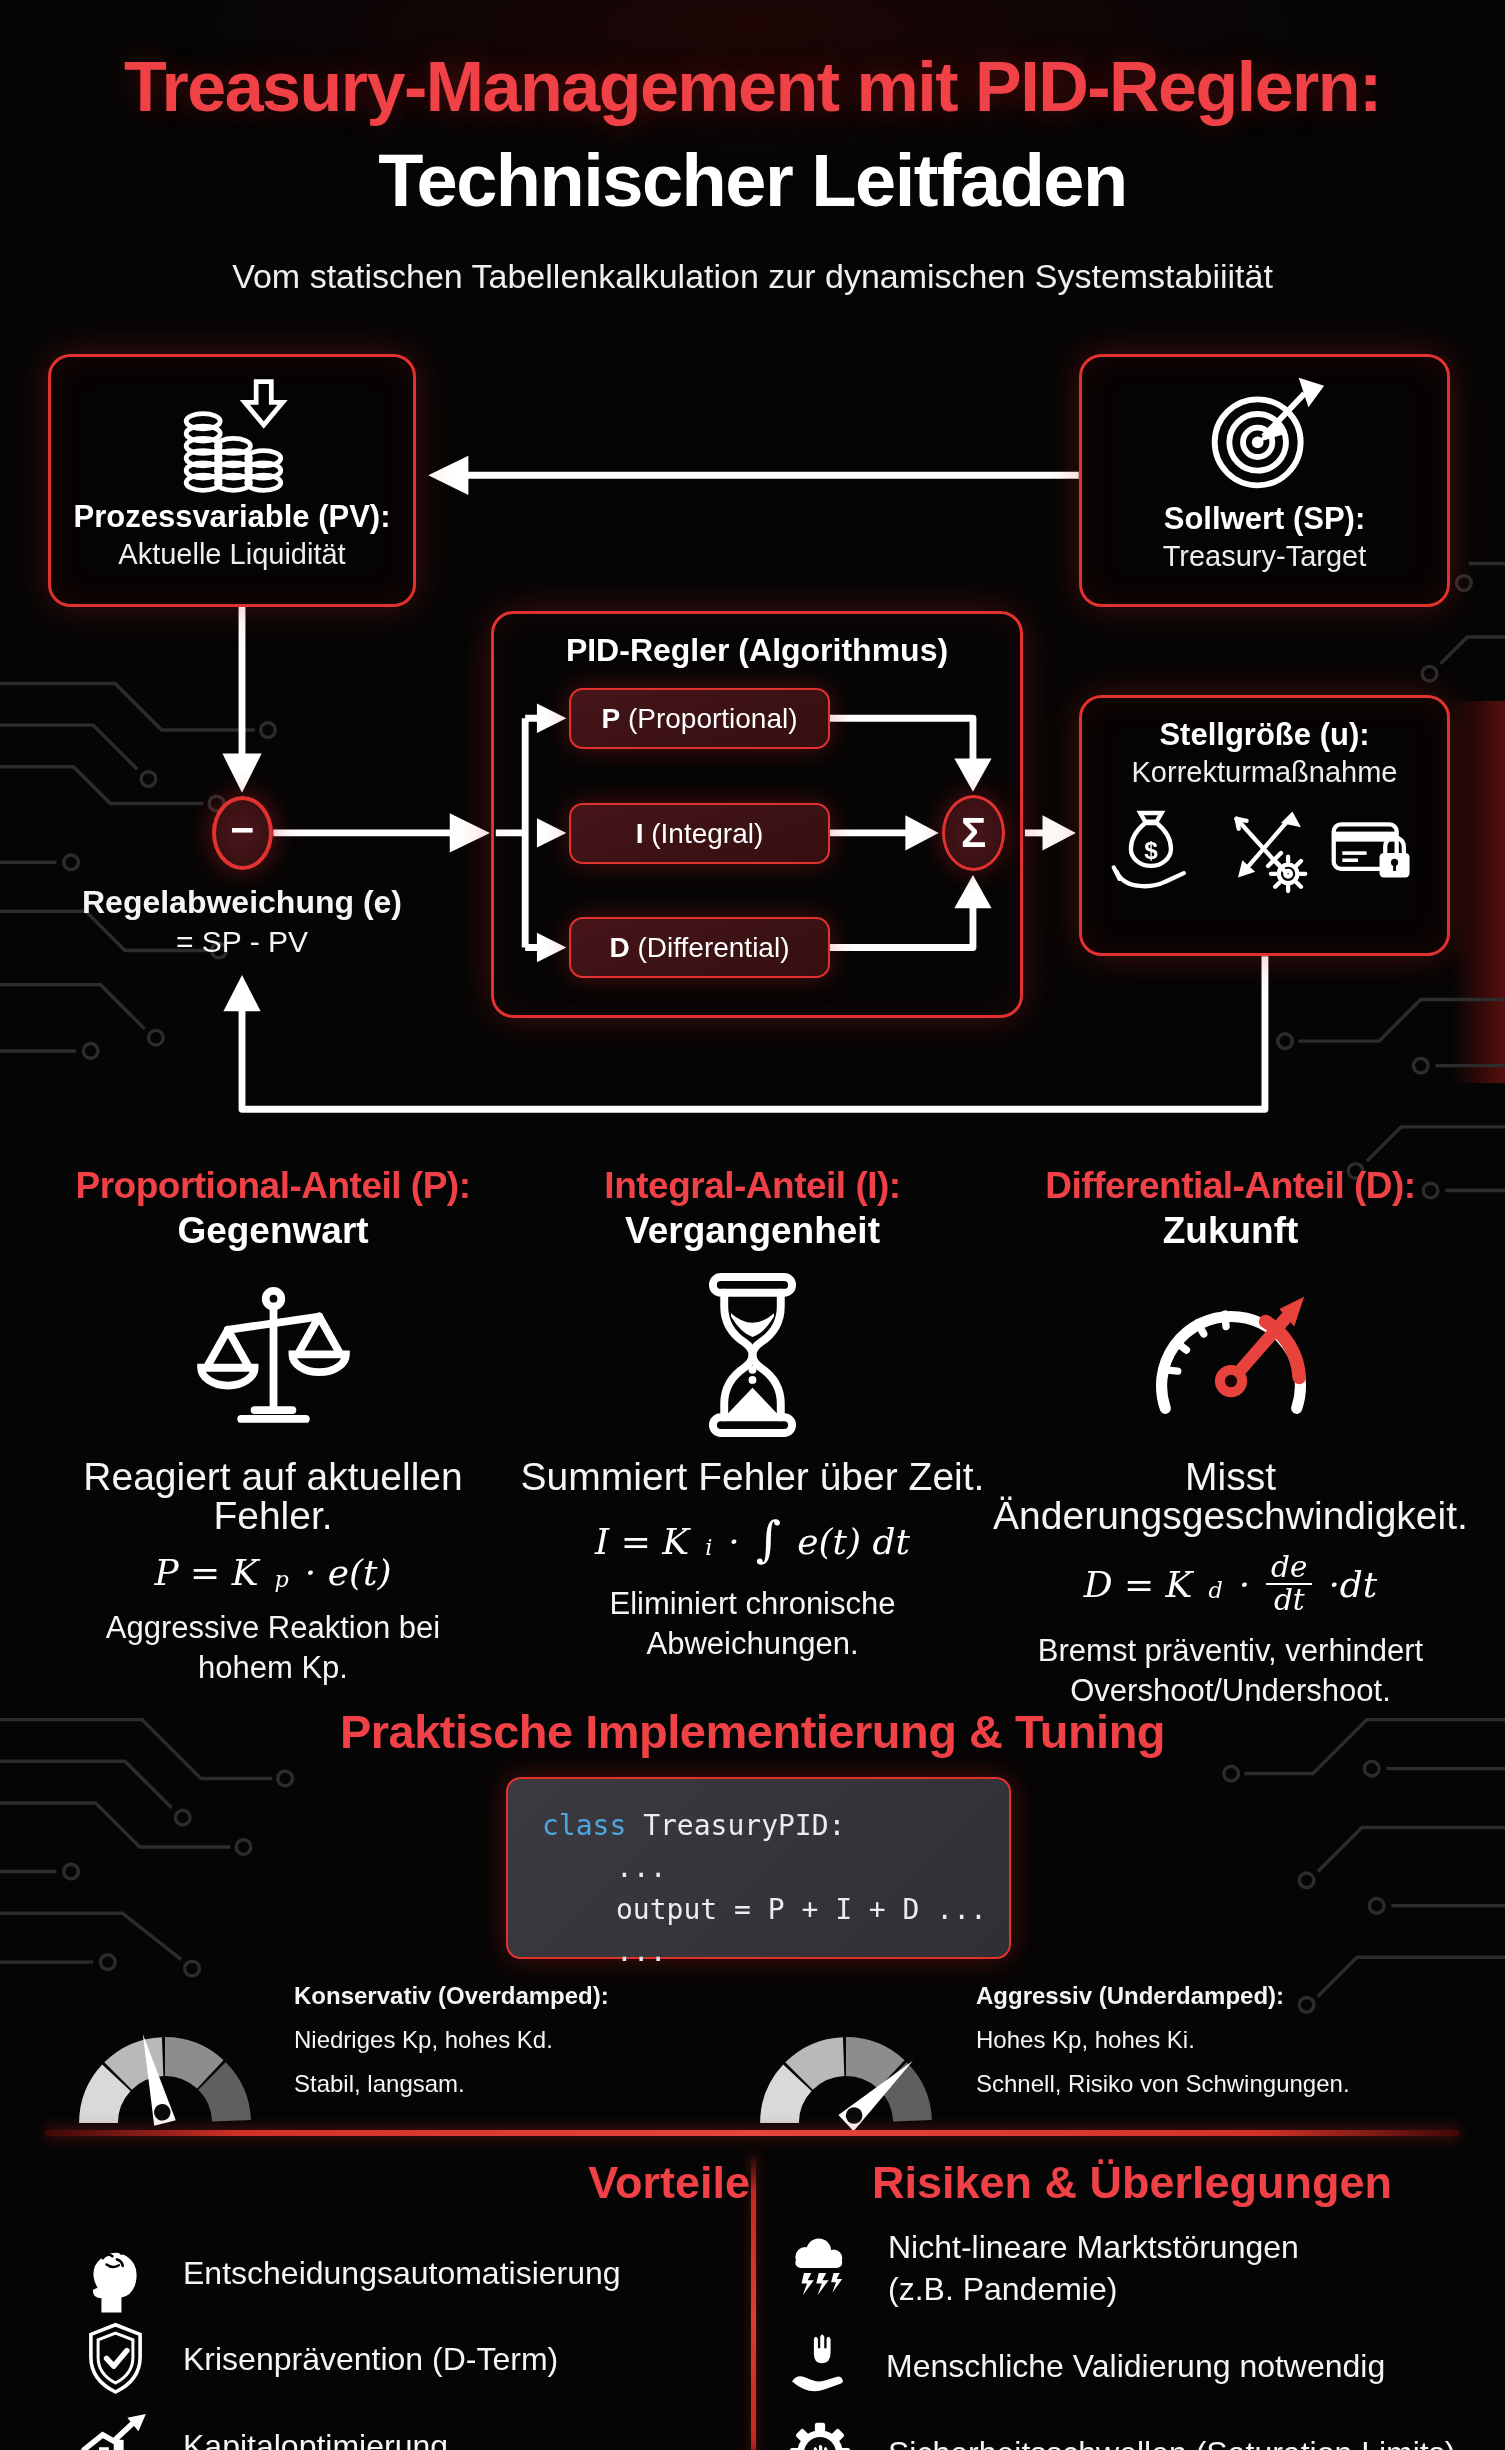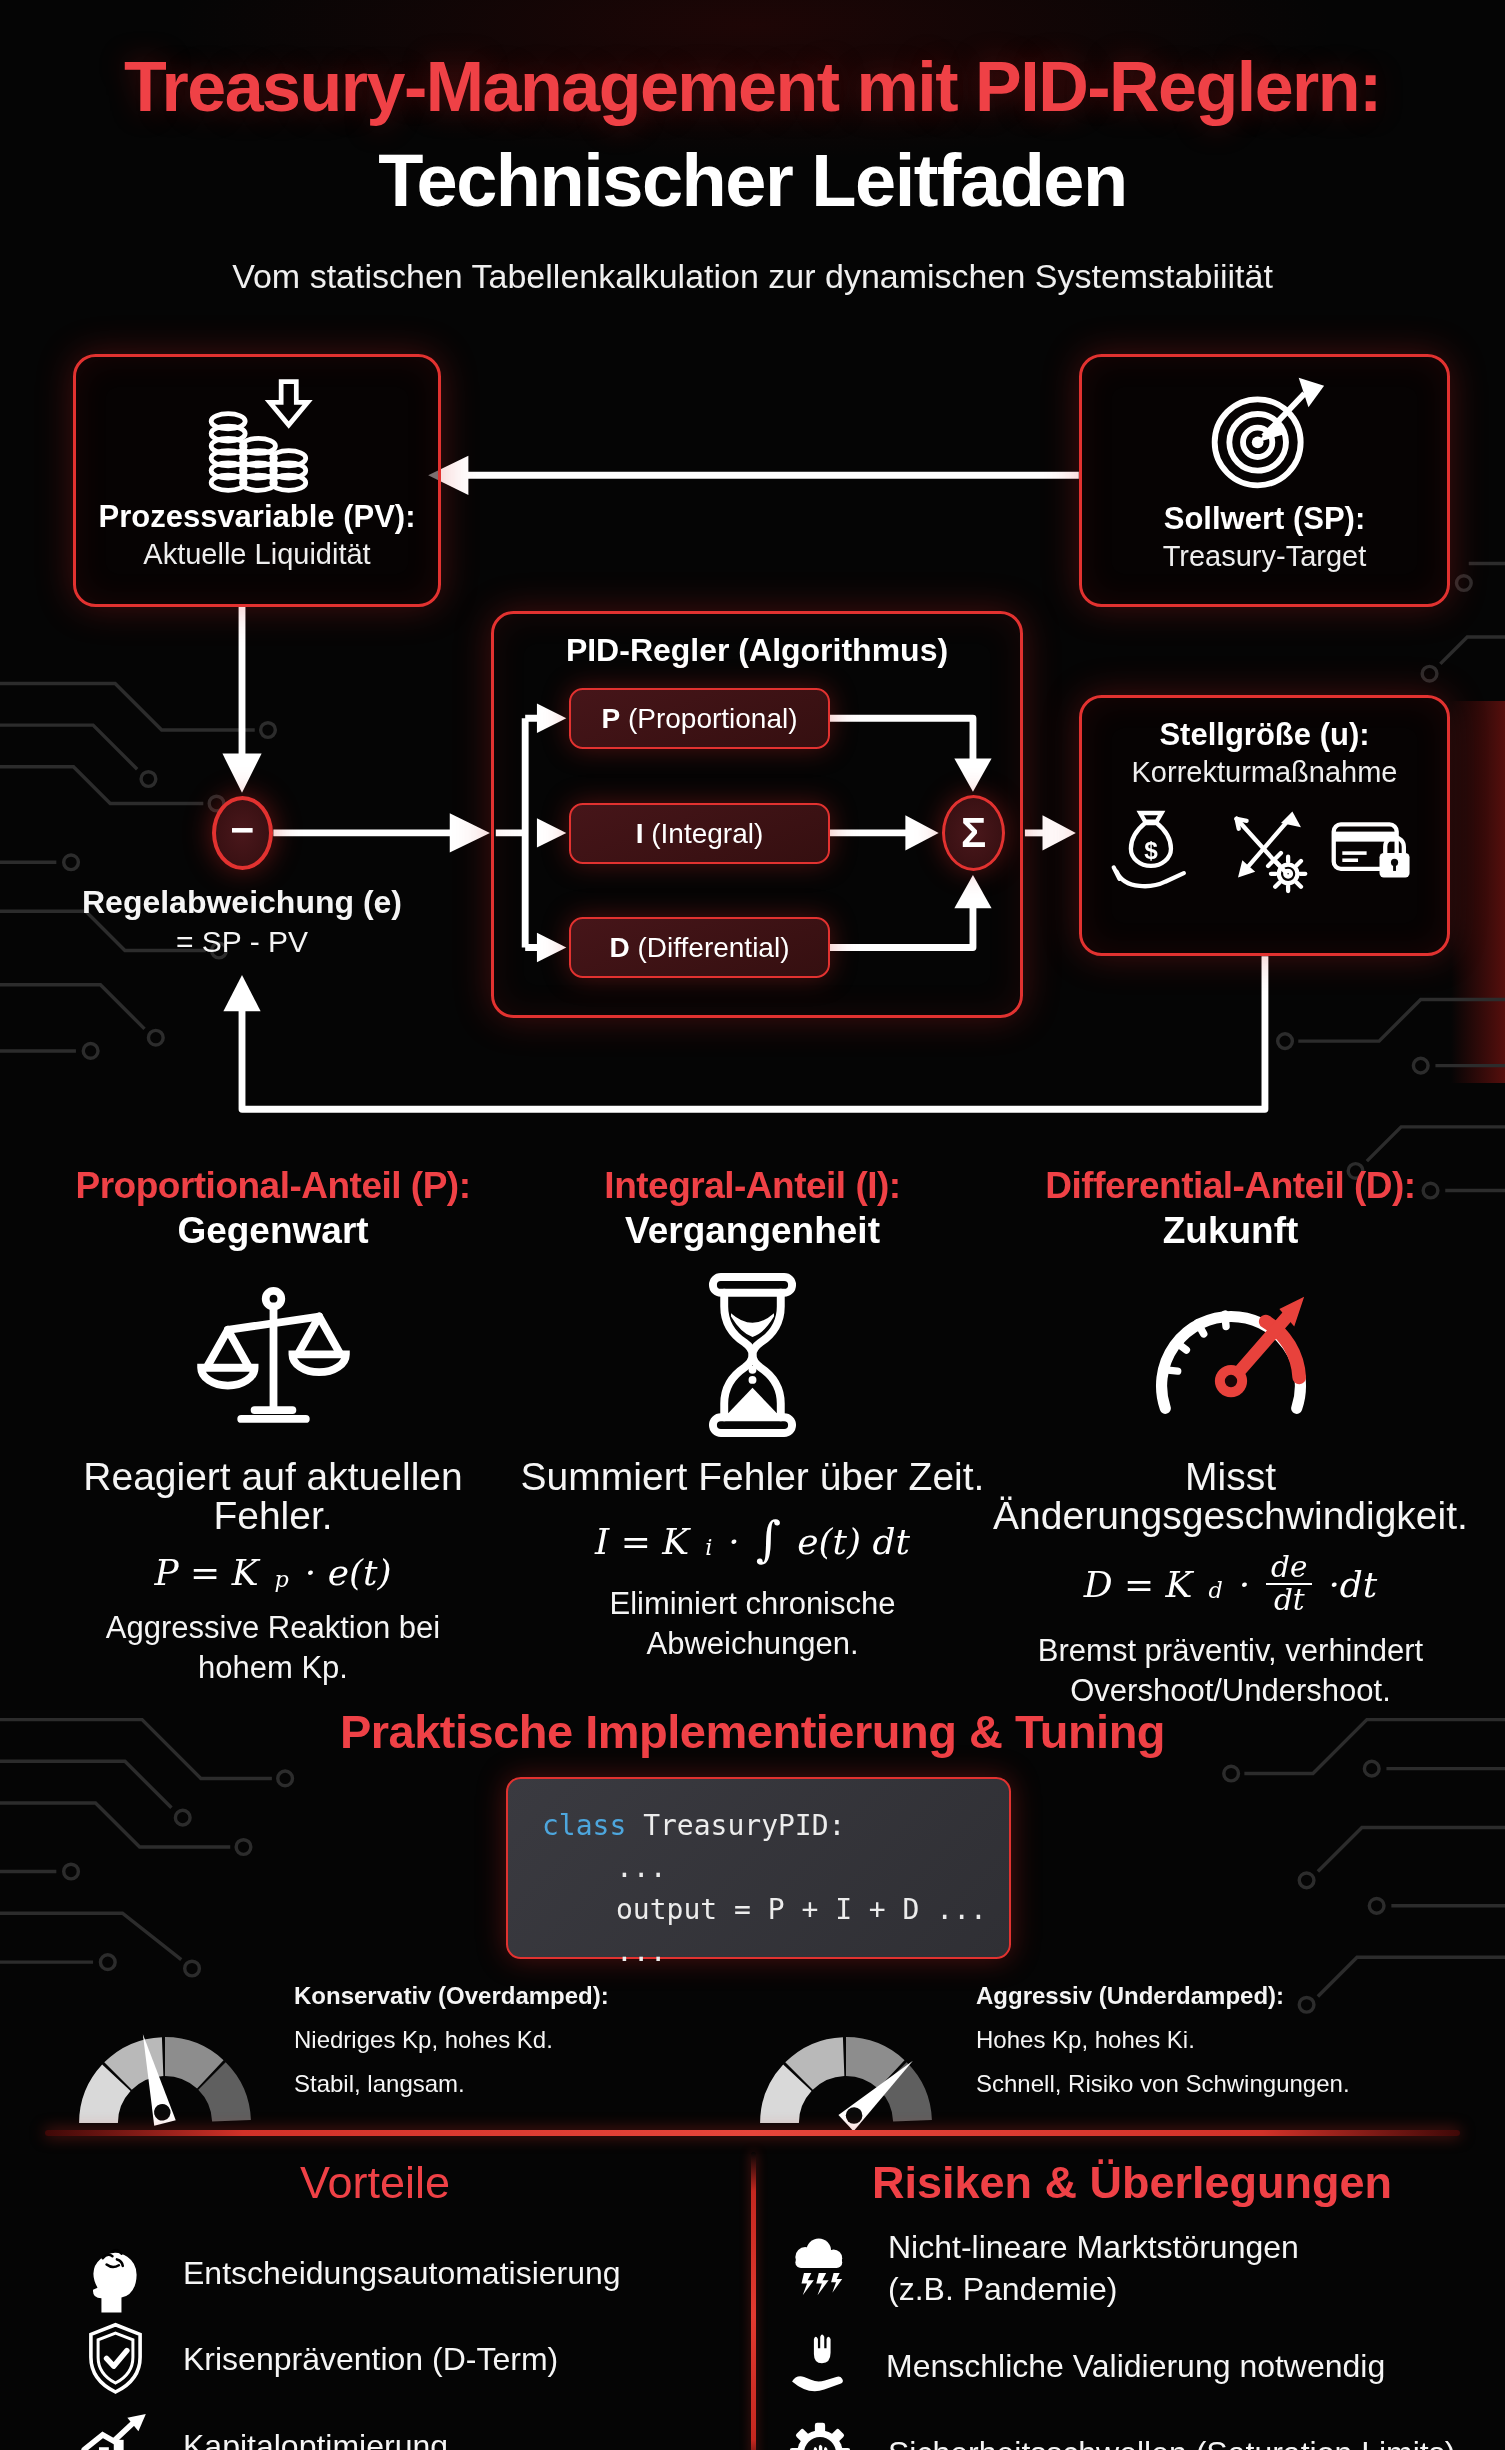--- a/index.html
+++ b/index.html
@@ -26,21 +26,21 @@
   .title-main{top:138px;font-size:74px;font-weight:800;letter-spacing:-1.5px;color:#fff;}
   .subtitle{top:257px;font-size:34px;font-weight:400;color:#efefef;}
 
   
   .dbox{position:absolute;border:3.9px solid var(--red);border-radius:22.5px;background:rgba(8,2,2,.55);
     box-shadow:0 0 37px rgba(215,38,35,.30), inset 0 0 34px rgba(215,38,35,.10);
     display:flex;flex-direction:column;align-items:center;}
   .dbox .box-title{font-size:31px;font-weight:700;color:#fff;line-height:39px;}
   .dbox .box-sub{font-size:29px;font-weight:400;color:#eee;line-height:37px;}
 
-  #pv-box{left:73px;top:354px;width:368px;height:253px;padding-top:16.7px;}
+  #pv-box{left:48px;top:354px;width:368px;height:253px;padding-top:16.7px;}
   #sp-box{left:1079px;top:354px;width:371px;height:253px;padding-top:14.7px;}
   #pid-box{left:491px;top:611px;width:532px;height:407px;background:transparent;}
   #u-box{left:1079px;top:695px;width:371px;height:261px;padding-top:16.7px;}
   #pid-title{top:632px;left:491px;width:532px;text-align:center;font-size:32px;font-weight:700;color:#fff;}
 
   .pid-inner{position:absolute;left:569px;width:261px;height:61px;border:2.9px solid var(--red);
     border-radius:13.7px;background:linear-gradient(160deg,#461519,#350f10);
     box-shadow:0 0 27px rgba(215,38,35,.35);display:flex;align-items:center;justify-content:center;
     font-size:28px;color:#fff;white-space:pre;}
   .pid-inner b{font-weight:700;}
@@ -97,22 +97,22 @@
   
   .hr-red{position:absolute;left:45px;right:45px;height:6.4px;border-radius:3.4px;
     background:linear-gradient(90deg,rgba(110,10,8,.55),#d23128 14%,#e6453a 50%,#d23128 86%,rgba(110,10,8,.55));
     box-shadow:0 0 14.7px rgba(225,50,40,.55);}
   #div1{top:2130px;}
   .vr-red{position:absolute;left:751px;top:2152px;width:4.9px;height:327px;border-radius:2.5px;
     background:linear-gradient(180deg,transparent,#c5271f 12%,#e23a30 50%,#c5271f 88%,transparent);
     box-shadow:0 0 10.8px rgba(225,50,40,.4);}
 
   
-  .col-head-left{position:absolute;left:0;top:2157px;width:750px;text-align:center;
-    font-size:45px;font-weight:400;color:var(--red-text);}
+  .col-head-left{position:absolute;left:0;top:2157px;width:750px;text-align:right;
+    font-size:45px;font-weight:700;color:var(--red-text);}
   .col-head-right{position:absolute;left:757px;top:2157px;width:750px;text-align:center;
     font-size:45px;font-weight:800;color:var(--red-text);}
   .list-item{position:absolute;display:flex;align-items:center;gap:31px;}
   .list-item .li-icon{flex:0 0 74px;display:flex;justify-content:center;}
   .list-item .li-text{font-size:32px;line-height:42px;}
   #benefit-1{left:78px;top:2229px;width:652px;height:88px;}
   #benefit-2{left:78px;top:2320px;width:652px;height:78px;}
   #benefit-3{left:78px;top:2407px;width:652px;height:78px;}
   #risk-1{left:783px;top:2214px;width:715px;height:108px;}
   #risk-2{left:781px;top:2324px;width:715px;height:83px;text-align:right;}

